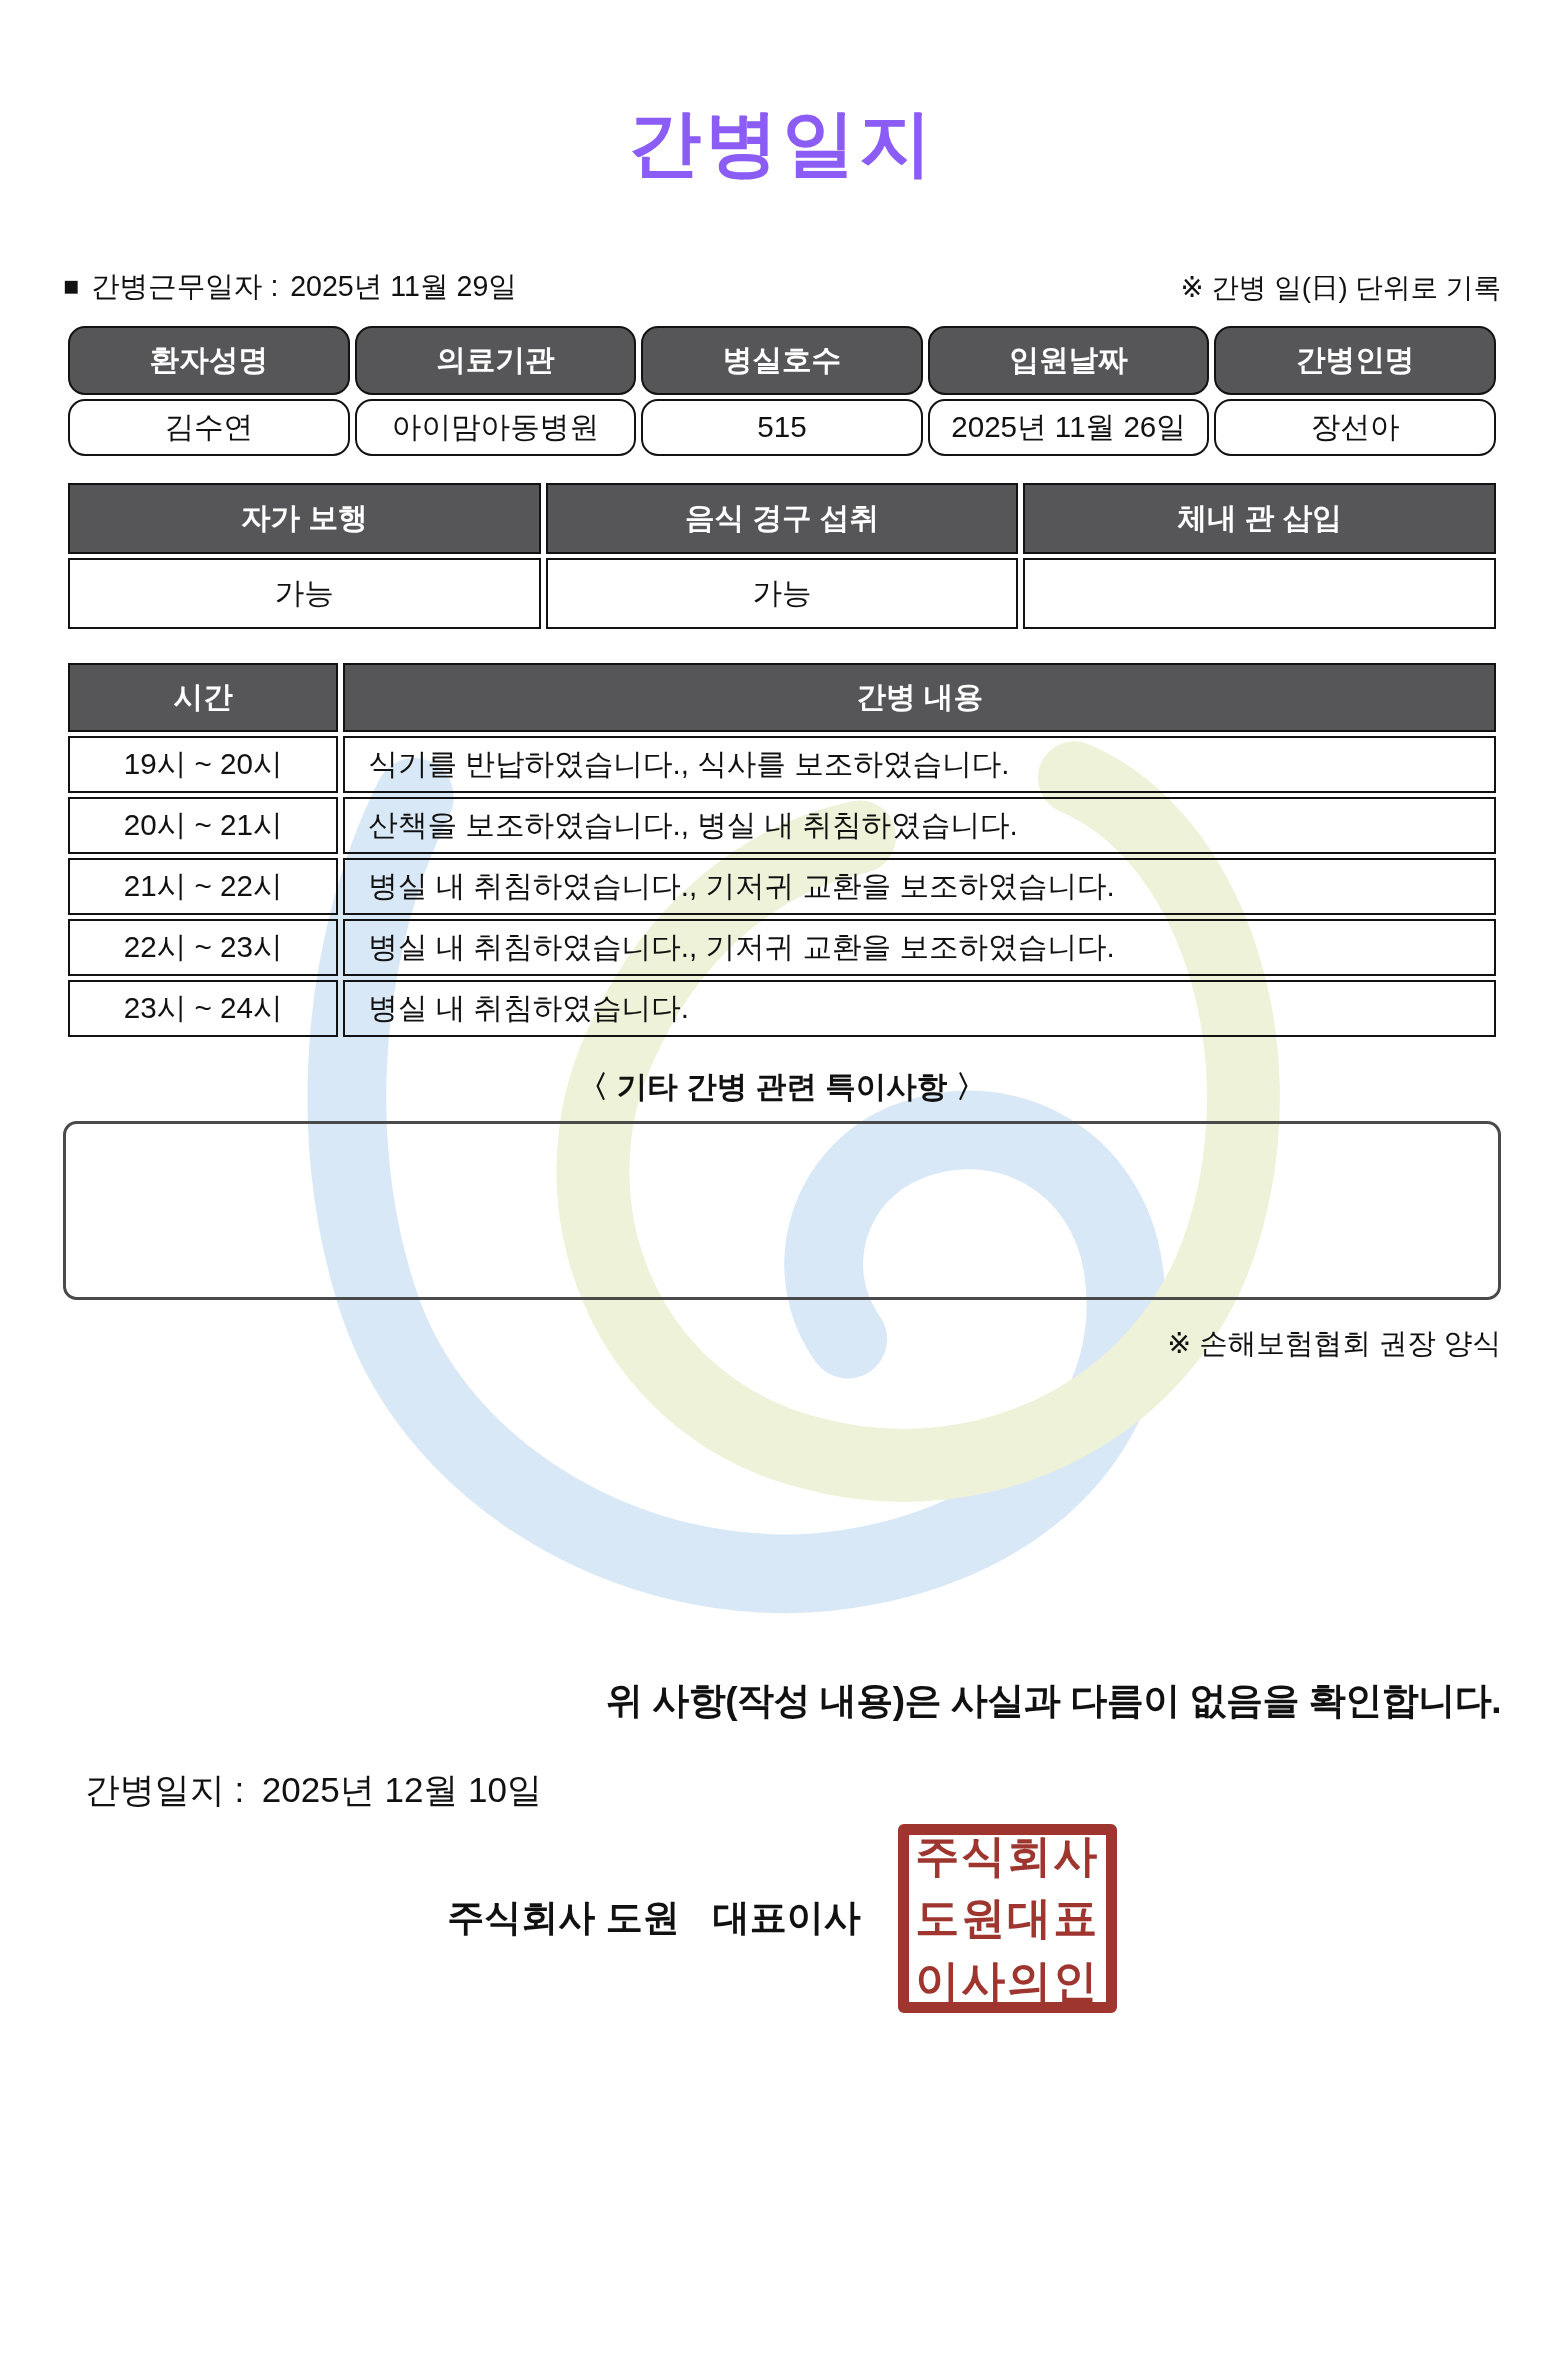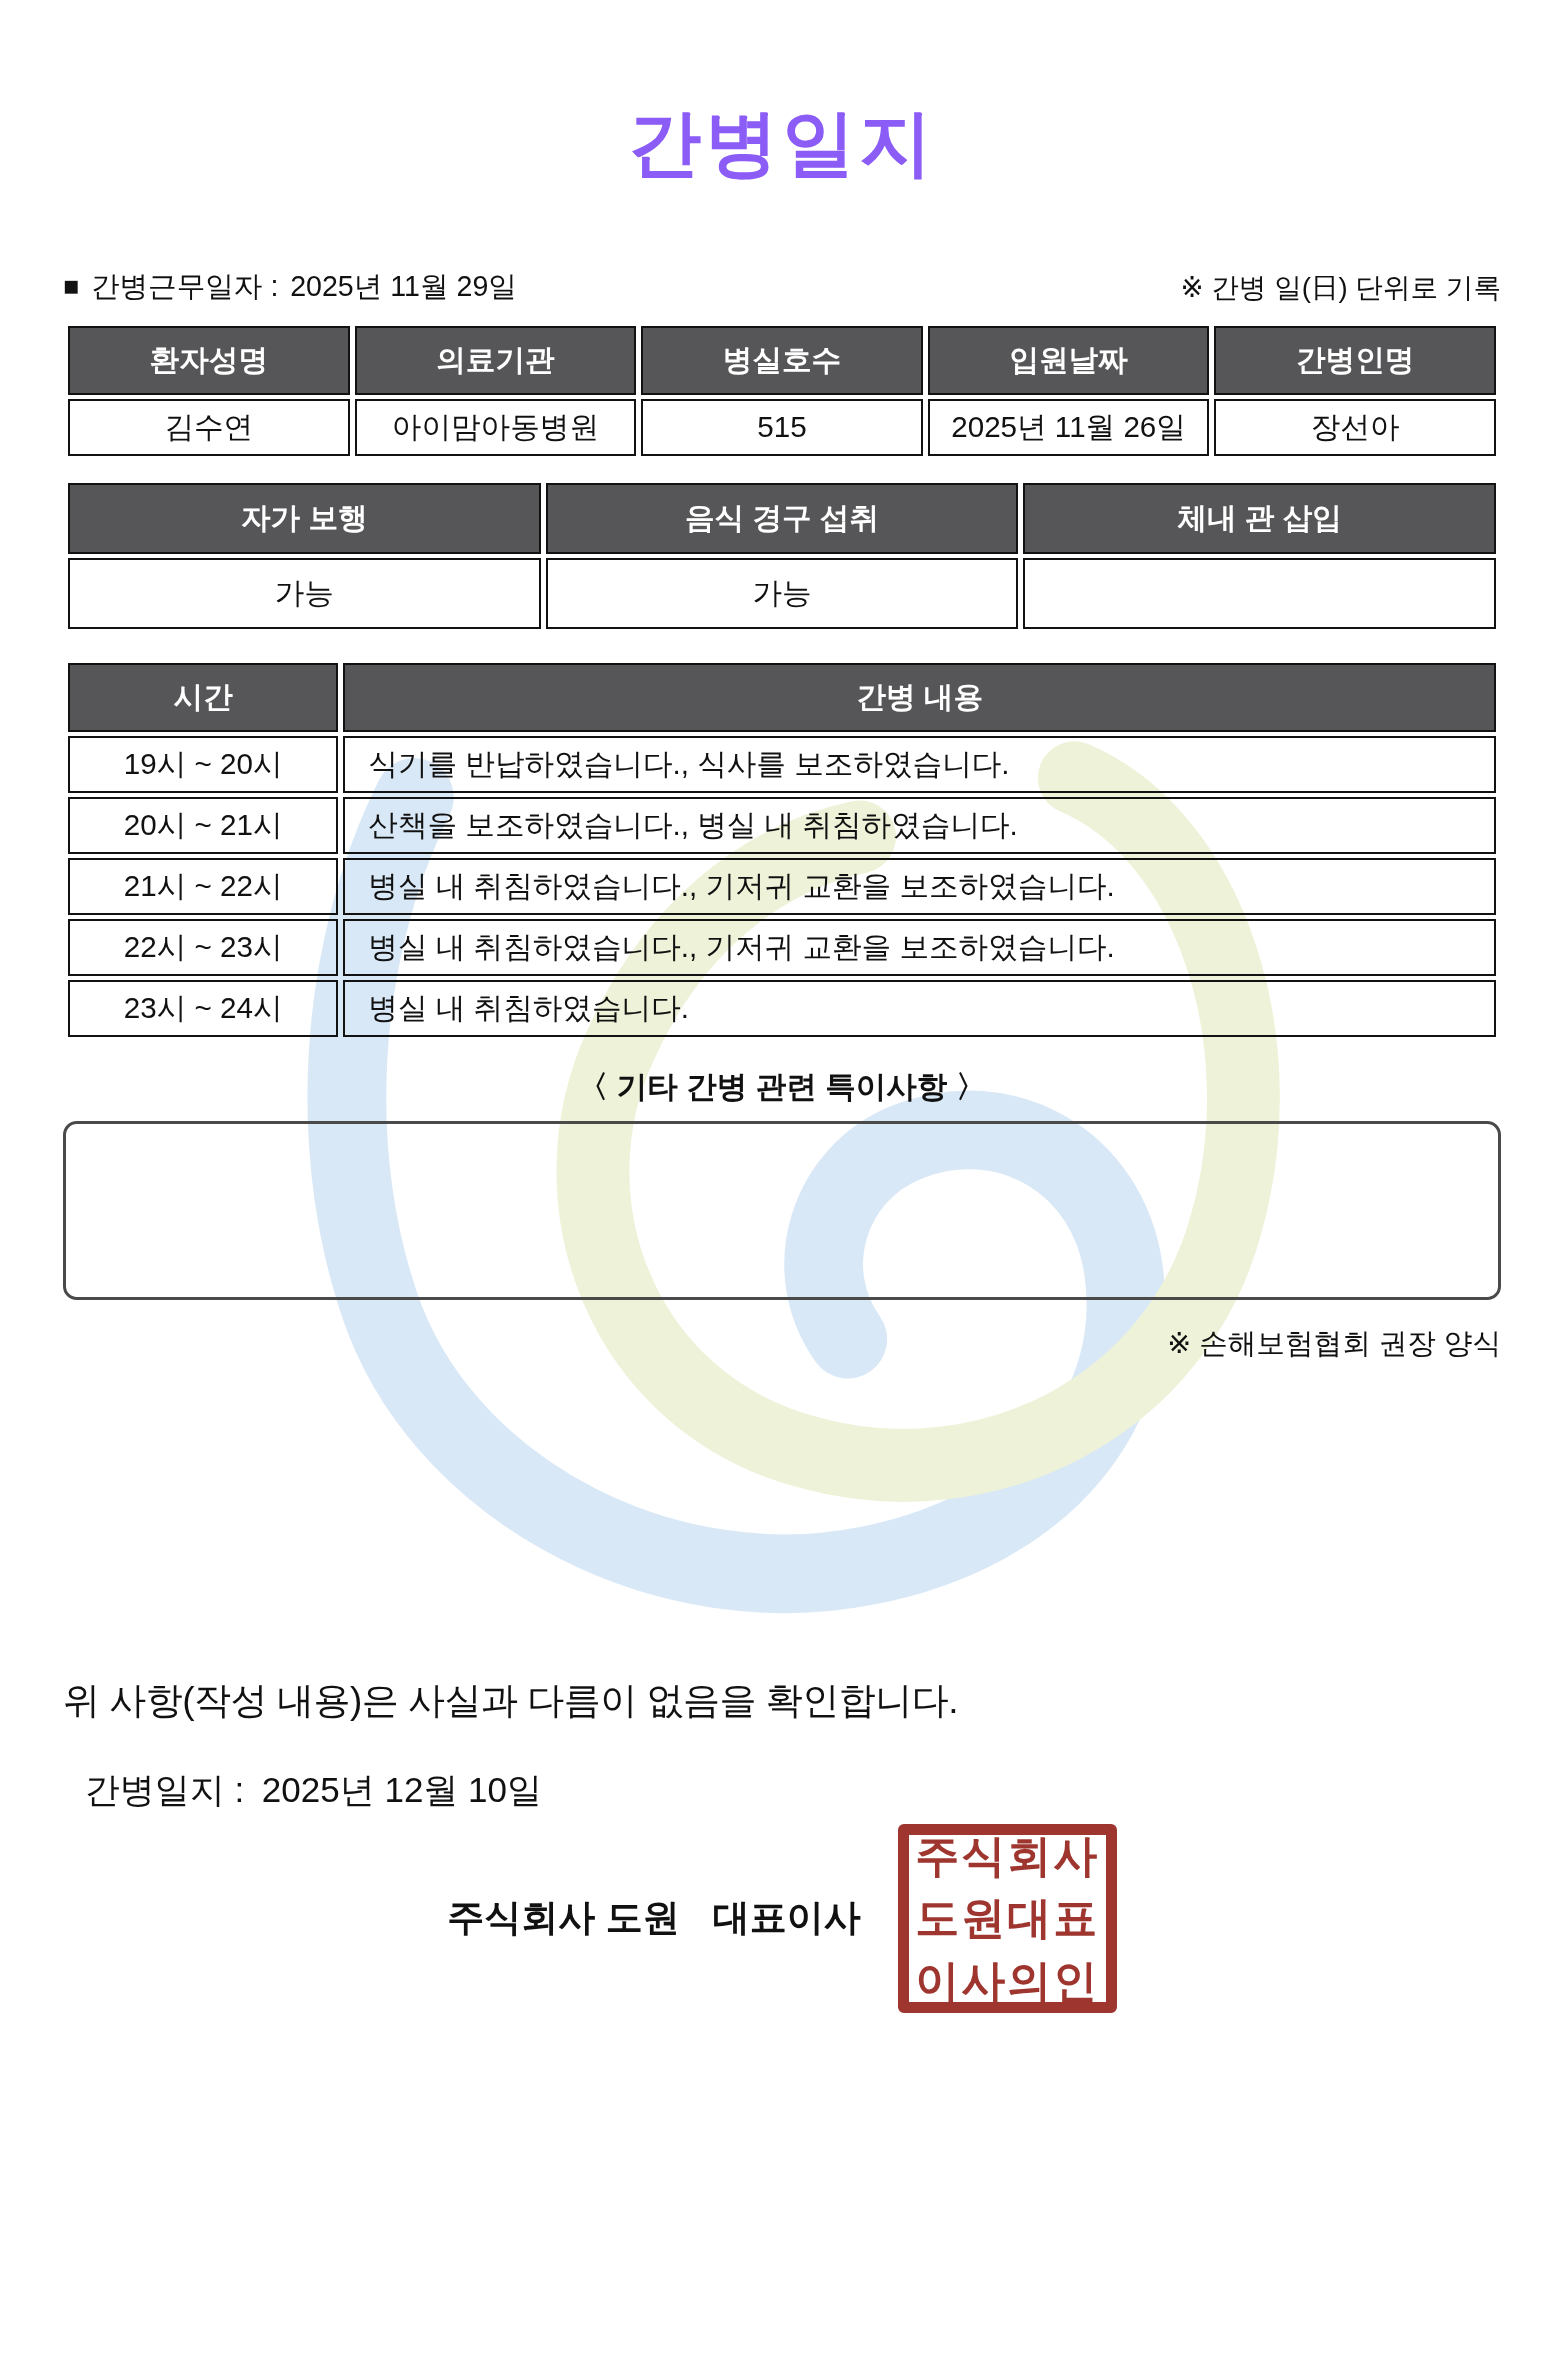--- a/index.html
+++ b/index.html
@@ -45,21 +45,21 @@
     font-weight:700; font-size:29.6px;
     height:69px; border:2px solid #121212;
     text-align:center; vertical-align:middle;
   }
   td {
     border:2px solid #121212;
     font-size:29.6px; height:57px;
     text-align:center; vertical-align:middle;
     background:transparent;
   }
-  .tbl1 th, .tbl1 td { width:20%; }
+  .tbl1 th, .tbl1 td { width:20%;border-radius:17px; }
   .tbl2 th, .tbl2 td { width:33.33%; height:71px; }
   .tbl3 .col-time { width:19%; }
   .tbl3 td.cell-content { text-align:left; padding-left:23px; }
 
   .notes-heading {
     margin-top:25.6px;
     text-align:center;
     font-size:30.5px; font-weight:700;
   }
   .notes-box {
@@ -70,22 +70,22 @@
     background:transparent;
   }
   .form-note {
     margin-top:23.6px;
     text-align:right;
     font-size:28.6px;
   }
 
   .confirmation {
     margin-top:313px;
-    text-align:left;
-    font-size:37px; font-weight:400;
+    text-align:right;
+    font-size:37px; font-weight:700;
     letter-spacing:-0.5px;
   }
 
   .writer-row {
     margin-top:87px;
     display:flex; align-items:center; gap:17.7px;
     font-size:35px;
     padding-left:21.7px;
   }
   .writer-row .name { margin-left:9.9px; }

